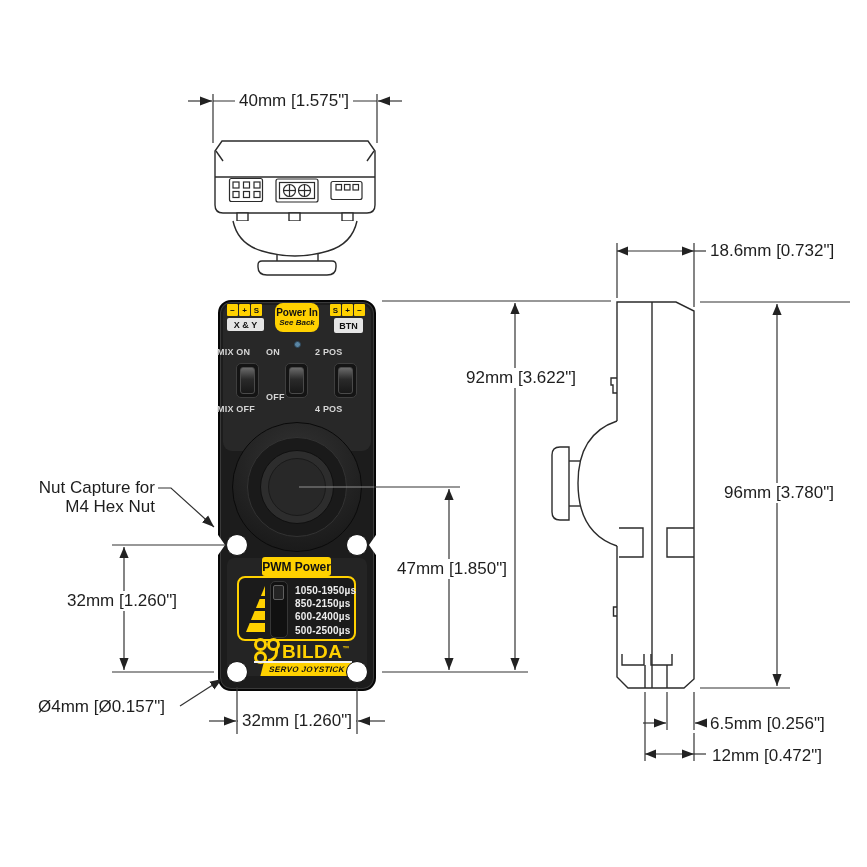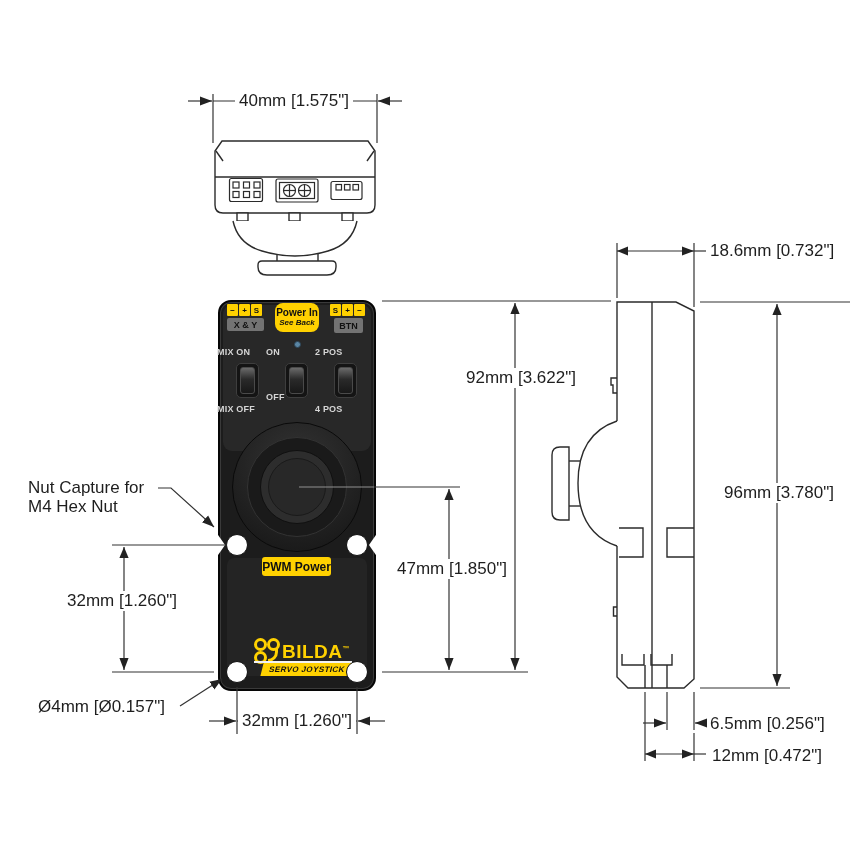--- a/index.html
+++ b/index.html
@@ -3,31 +3,31 @@
 <meta charset="utf-8">
 <style>
   html,body{margin:0;padding:0;background:#fff;}
   .stage{position:relative;width:867px;height:867px;background:#ffffff;overflow:hidden;
          font-family:"Liberation Sans", sans-serif;}
   svg.lines{position:absolute;left:0;top:0;z-index:2;pointer-events:none;}
 
   
   .dim{position:absolute;z-index:3;font-size:17px;color:#1e1e1e;white-space:nowrap;}
   .dim.center{transform:translate(-50%,-50%);background:#fff;padding:0 4px;}
-  .note{position:absolute;z-index:3;font-size:17px;color:#1e1e1e;text-align:left;line-height:19px;white-space:nowrap;}
+  .note{position:absolute;z-index:3;font-size:17px;color:#1e1e1e;text-align:right;line-height:19px;white-space:nowrap;}
 
   
   .front{position:absolute;left:218px;top:300px;width:158px;height:391px;z-index:1;}
   .fv-body{position:absolute;inset:0;background:#1c1c1c;border:2px solid #060606;border-radius:13px;
            box-shadow:inset 0 0 0 1px #3a3a3a;box-sizing:border-box;}
   .fv-panel{position:absolute;left:5px;top:5px;width:148px;height:146px;background:#282828;border-radius:9px;}
   .pinrow{position:absolute;display:flex;gap:1px;}
   .pin{width:11px;height:12px;background:#ffd100;color:#111;font-size:8px;font-weight:bold;
        display:flex;align-items:center;justify-content:center;border-radius:1px;}
-  .tab{position:absolute;background:#737373;color:#111;font-size:9px;font-weight:bold;border-radius:2px;
+  .tab{position:absolute;background:#e5e5e5;color:#111;font-size:9px;font-weight:bold;border-radius:2px;
        display:flex;align-items:center;justify-content:center;}
   .pwr{position:absolute;left:57px;top:3px;width:44px;height:29px;background:#ffd100;border-radius:8px;
        color:#111;text-align:center;}
   .pwr .l1{font-size:10px;font-weight:bold;line-height:11px;padding-top:4px;}
   .pwr .l2{font-size:8px;font-weight:bold;font-style:italic;line-height:9px;}
   .led{position:absolute;left:76px;top:41px;width:7px;height:7px;border-radius:50%;
        background:#5a86a4;border:1px solid #2c4356;box-sizing:border-box;}
   .swlab{position:absolute;width:60px;text-align:left;font-size:9px;font-weight:bold;color:#d6d6d6;letter-spacing:.2px;}
   .switch{position:absolute;width:23px;height:35px;background:#141414;border:1px solid #3e3e3e;border-radius:5px;box-sizing:border-box;}
   .knob{position:absolute;left:3px;top:3px;width:15px;height:27px;border-radius:3px;border:1px solid #4a4a4a;
@@ -231,20 +231,35 @@
     <div class="joy joy1">
       <div class="joy joy2">
         <div class="joy joy3">
           <div class="joy joy4"></div>
         </div>
       </div>
     </div>
 
     <div class="lowpanel"></div>
     <div class="pwmtab">PWM Power</div>
+    <div class="pwmbox">
+      <div class="ramp"></div>
+      <div class="rampgap" style="left:7px;top:18px;width:19px;"></div>
+      <div class="rampgap" style="left:7px;top:30px;width:19px;"></div>
+      <div class="rampgap" style="left:7px;top:42px;width:19px;"></div>
+      <div class="slider">
+          <div class="sknob"></div>
+        </div>
+      <div class="ranges">
+        <div>1050-1950µs</div>
+        <div>850-2150µs</div>
+        <div>600-2400µs</div>
+        <div>500-2500µs</div>
+      </div>
+    </div>
 
     <div class="goring" style="left:36px;top:338px;"></div>
     <div class="goring" style="left:49px;top:338px;"></div>
     <div class="goring" style="left:36px;top:351px;"></div>
     <div class="gotail"></div>
     <div class="bilda"><span>BILDA</span><sup>™</sup></div>
     <div class="rule"></div>
     <div class="banner">SERVO JOYSTICK</div>
 
     <div class="wedge" style="left:-2px;top:232px;width:9px;height:26px;clip-path:polygon(0 0,100% 50%,0 100%);"></div>

